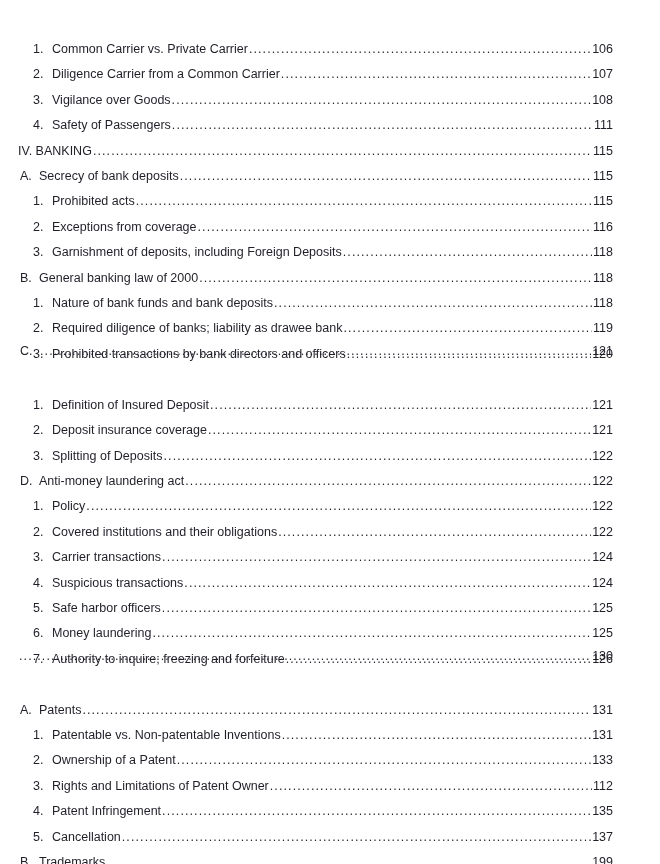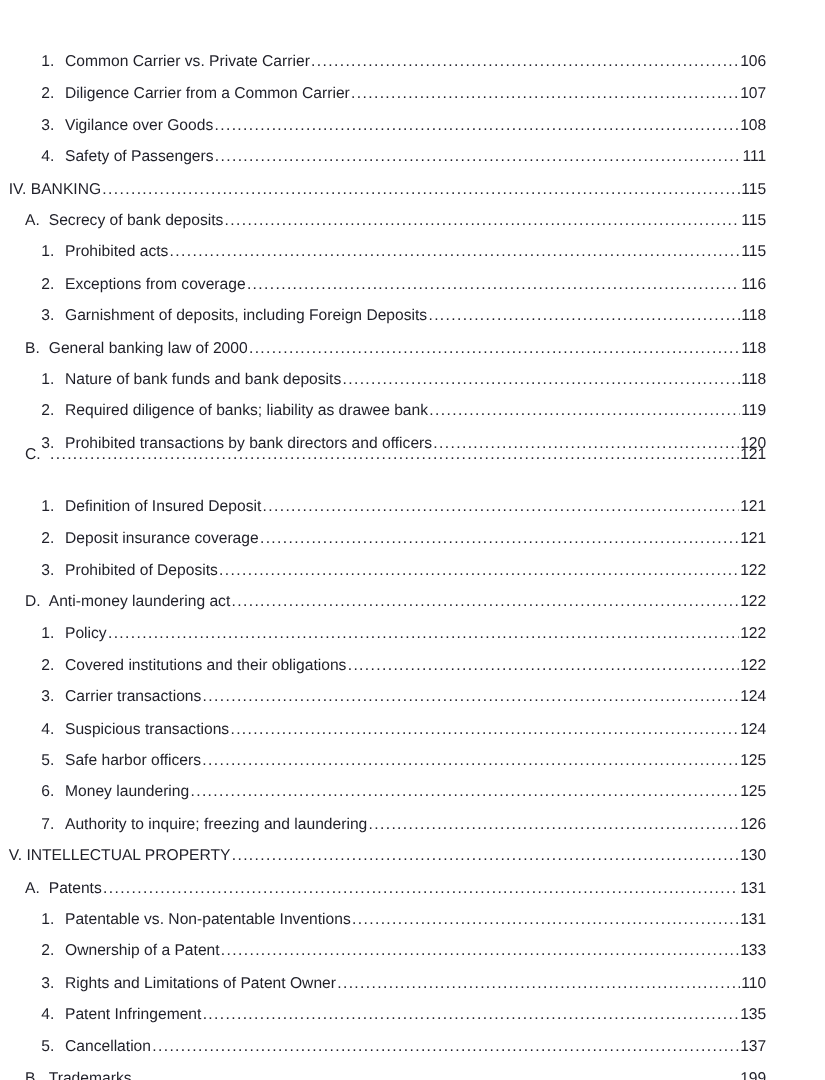--- a/index.html
+++ b/index.html
@@ -19,21 +19,21 @@
     font-size: 12.5px;
     color: #1f1f28;
   }
   .row {
     display: flex;
     align-items: baseline;
     height: 25.42px;
     line-height: 25.42px;
     white-space: nowrap;
   }
-  .row.lvl0 { padding-left: 7px; justify-content: space-between; }
+  .row.lvl0 { padding-left: 18px; justify-content: space-between; }
   .row.lvl1 { padding-left: 20px; }
   .row.lvl2 { padding-left: 33px; }
   .marker {
     flex: 0 0 auto;
     display: inline-block;
     min-width: 19px;
   }
   .title {
     flex: 0 0 auto;
     margin-top: 28px;
@@ -44,21 +44,20 @@
     white-space: nowrap;
     letter-spacing: 1.1px;
     margin: 0 1px;
   }
   .dots::after {
     content: "........................................................................................................................................................................................";
   }
   .page-num {
     flex: 0 0 auto;
     text-align: right;
-    margin-top: 12px;
   }
 </style>
 </head>
 <body>
 
 <div class="page" style="color: rgb(31, 31, 40); background: rgb(255, 255, 255);">
   <div class="toc" id="toc">
   <div class="row lvl2">
     <span class="marker">1.</span>
     <span class="title">Common Carrier vs. Private Carrier</span>
@@ -165,21 +164,21 @@
 
   <div class="row lvl2">
     <span class="marker">2.</span>
     <span class="title">Deposit insurance coverage</span>
     <span class="dots"></span>
     <span class="page-num">121</span>
   </div>
 
   <div class="row lvl2">
     <span class="marker">3.</span>
-    <span class="title">Prohibited of Deposits</span>
+    <span class="title">Splitting of Deposits</span>
     <span class="dots"></span>
     <span class="page-num">122</span>
   </div>
 
   <div class="row lvl1">
     <span class="marker">D.</span>
     <span class="title">Anti-money laundering act</span>
     <span class="dots"></span>
     <span class="page-num">122</span>
   </div>
@@ -221,28 +220,27 @@
 
   <div class="row lvl2">
     <span class="marker">6.</span>
     <span class="title">Money laundering</span>
     <span class="dots"></span>
     <span class="page-num">125</span>
   </div>
 
   <div class="row lvl2">
     <span class="marker">7.</span>
-    <span class="title">Authority to inquire; freezing and laundering</span>
+    <span class="title">Authority to inquire; freezing and forfeiture</span>
     <span class="dots"></span>
     <span class="page-num">126</span>
   </div>
 
   <div class="row lvl0">
 
-    <span class="title">V. INTELLECTUAL PROPERTY</span>
     <span class="dots"></span>
     <span class="page-num">130</span>
   </div>
 
   <div class="row lvl1">
     <span class="marker">A.</span>
     <span class="title">Patents</span>
     <span class="dots"></span>
     <span class="page-num">131</span>
   </div>
@@ -258,21 +256,21 @@
     <span class="marker">2.</span>
     <span class="title">Ownership of a Patent</span>
     <span class="dots"></span>
     <span class="page-num">133</span>
   </div>
 
   <div class="row lvl2">
     <span class="marker">3.</span>
     <span class="title">Rights and Limitations of Patent Owner</span>
     <span class="dots"></span>
-    <span class="page-num">110</span>
+    <span class="page-num">112</span>
   </div>
 
   <div class="row lvl2">
     <span class="marker">4.</span>
     <span class="title">Patent Infringement</span>
     <span class="dots"></span>
     <span class="page-num">135</span>
   </div>
 
   <div class="row lvl2">

